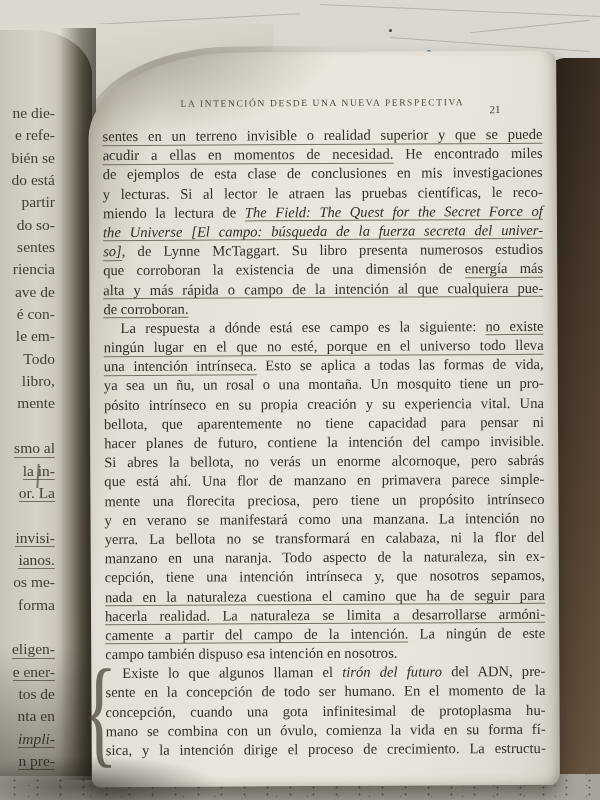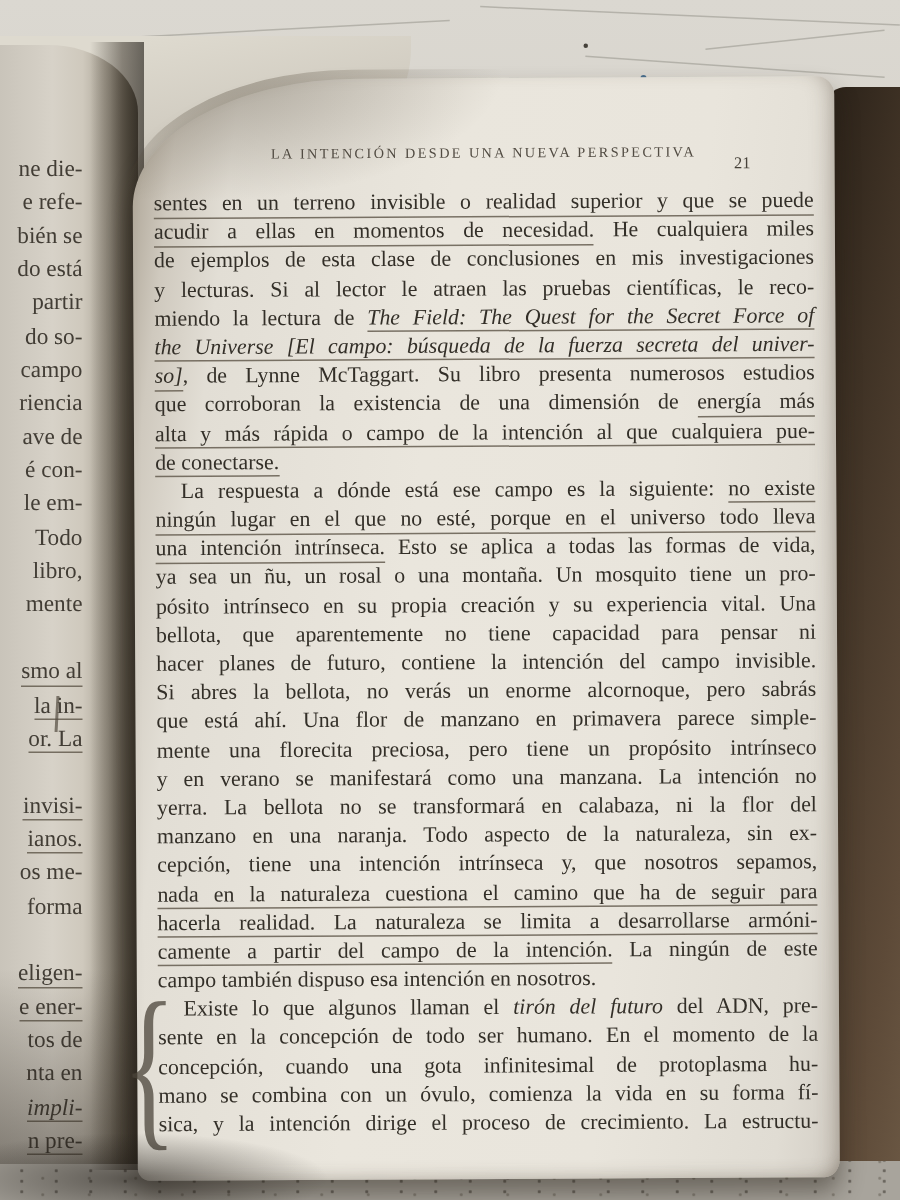--- a/index.html
+++ b/index.html
@@ -116,21 +116,21 @@
   <div class="curl"></div>
 
   <div class="left-page">
     <div class="frags">
         <div class="frag"><span class="">ne die-</span></div>
         <div class="frag"><span class="">e refe-</span></div>
         <div class="frag"><span class="">bién se</span></div>
         <div class="frag"><span class="">do está</span></div>
         <div class="frag"><span class="">partir</span></div>
         <div class="frag"><span class="">do so-</span></div>
-        <div class="frag"><span class="">campo</span></div>
+        <div class="frag"><span class="">sentes</span></div>
         <div class="frag"><span class="">riencia</span></div>
         <div class="frag"><span class="">ave de</span></div>
         <div class="frag"><span class="">é con-</span></div>
         <div class="frag"><span class="">le em-</span></div>
         <div class="frag"><span class="">Todo</span></div>
         <div class="frag"><span class="">libro,</span></div>
         <div class="frag"><span class="">mente</span></div>
         <div class="frag"></div>
         <div class="frag"><span class="ul">smo al</span></div>
         <div class="frag"><span class="ul">la in-</span></div>
@@ -155,29 +155,29 @@
 
   <div class="right-page">
     <div class="curl-shadow"></div>
     <div class="page-header">
       <div class="ptitle">LA INTENCIÓN DESDE UNA NUEVA PERSPECTIVA</div>
       <div class="pnum">21</div>
     </div>
     <div class="page-text">
       <div class="brace">{</div>
     <div class="line"><span class="ul">sentes en un terreno invisible o realidad superior y que se puede</span></div>
-        <div class="line"><span class="ul">acudir a ellas en momentos de necesidad.</span><span class=""> He cualquiera miles</span></div>
+        <div class="line"><span class="ul">acudir a ellas en momentos de necesidad.</span><span class=""> He encontrado miles</span></div>
         <div class="line"><span class="">de ejemplos de esta clase de conclusiones en mis investigaciones</span></div>
         <div class="line"><span class="">y lecturas. Si al lector le atraen las pruebas científicas, le reco-</span></div>
         <div class="line"><span class="">miendo la lectura de </span><span class="it ul">The Field: The Quest for the Secret Force of</span></div>
         <div class="line"><span class="it ul">the Universe [El campo: búsqueda de la fuerza secreta del univer-</span></div>
         <div class="line"><span class="it ul">so]</span><span class="">, de Lynne McTaggart. Su libro presenta numerosos estudios</span></div>
         <div class="line"><span class="">que corroboran la existencia de una dimensión de </span><span class="ul">energía más</span></div>
         <div class="line"><span class="ul">alta y más rápida o campo de la intención al que cualquiera pue-</span></div>
-        <div class="line endline"><span class="ul">de conectarse.</span></div>
+        <div class="line endline"><span class="ul">de corroboran.</span></div>
         <div class="line indent"><span class="">La respuesta a dónde está ese campo es la siguiente: </span><span class="ul">no existe</span></div>
         <div class="line"><span class="ul">ningún lugar en el que no esté, porque en el universo todo lleva</span></div>
         <div class="line"><span class="ul">una intención intrínseca.</span><span class=""> Esto se aplica a todas las formas de vida,</span></div>
         <div class="line"><span class="">ya sea un ñu, un rosal o una montaña. Un mosquito tiene un pro-</span></div>
         <div class="line"><span class="">pósito intrínseco en su propia creación y su experiencia vital. Una</span></div>
         <div class="line"><span class="">bellota, que aparentemente no tiene capacidad para pensar ni</span></div>
         <div class="line"><span class="">hacer planes de futuro, contiene la intención del campo invisible.</span></div>
         <div class="line"><span class="">Si abres la bellota, no verás un enorme alcornoque, pero sabrás</span></div>
         <div class="line"><span class="">que está ahí. Una flor de manzano en primavera parece simple-</span></div>
         <div class="line"><span class="">mente una florecita preciosa, pero tiene un propósito intrínseco</span></div>

